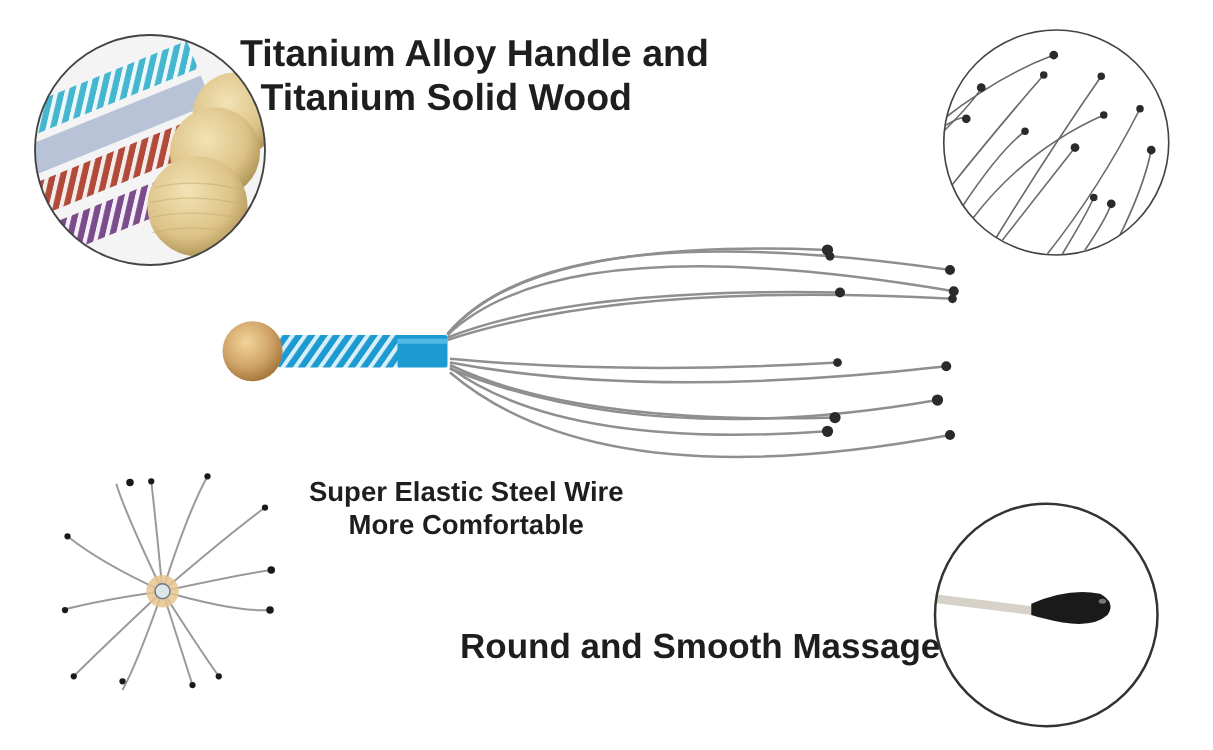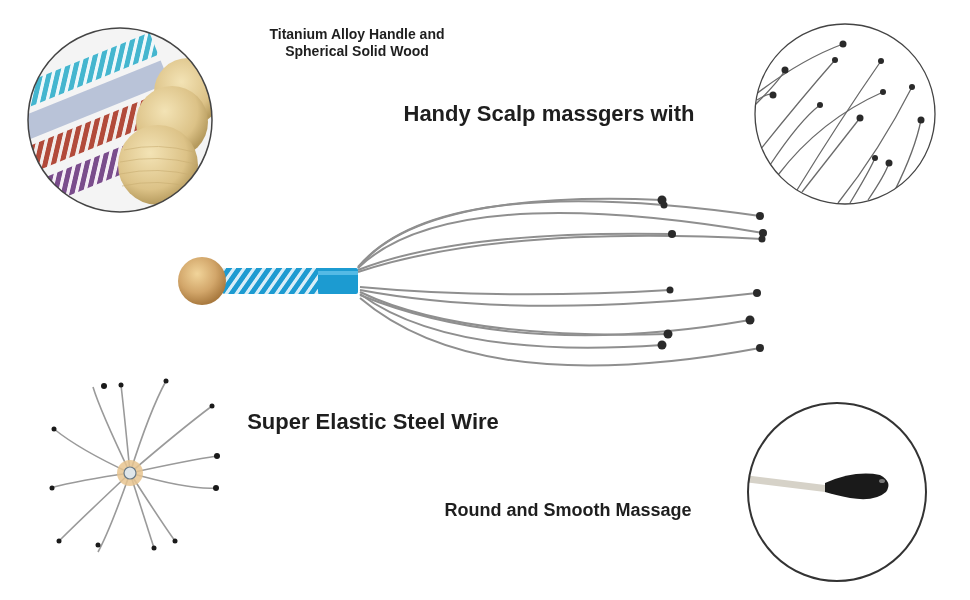--- a/index.html
+++ b/index.html
@@ -1,22 +1,22 @@
 <!DOCTYPE html>
 <html><head>
 <meta charset="utf-8">
 <style>
   html, body { margin: 0; padding: 0; background: #ffffff; }
   body { width: 970px; height: 600px; position: relative; overflow: hidden; font-family: "Liberation Sans", sans-serif; }
   .caption { position: absolute; color: #1e1e1e; font-weight: bold; text-align: center; line-height: 1.18; white-space: nowrap; }
   .caption div { display: block; }
-  .c1 { left: 192px; top: 26px; width: 330px; font-size: 14px; }
+  .c1 { left: 192px; top: 26px; width: 330px; font-size: 30px; }
   .c2 { left: 340px; top: 101px; width: 418px; font-size: 22px; }
-  .c3 { left: 222px; top: 381px; width: 302px; font-size: 22px; margin-top: 28px; }
-  .c4 { left: 390px; top: 500px; width: 356px; font-size: 18px; }
+  .c3 { left: 222px; top: 381px; width: 302px; font-size: 22px; }
+  .c4 { left: 368px; top: 500px; width: 356px; font-size: 28px; }
   svg { position: absolute; left: 0; top: 0; }
 </style>
 </head>
 <body>
 
 <svg width="970" height="600" viewBox="0 0 970 600">
   <defs>
     <radialGradient id="woodGrad" cx="40%" cy="35%" r="65%">
       <stop offset="0%" stop-color="#f1d49a"></stop>
       <stop offset="60%" stop-color="#d2a66a"></stop>
@@ -180,26 +180,26 @@
       <path d="M745 475 L825 485 L825 492 L745 482 Z" fill="#d6d2c8"></path>
       <path d="M825 483 Q855 470 880 475 Q893 482 886 492 Q875 502 850 498 Q835 495 825 492 Z" fill="#1a1a1a"></path>
       <ellipse cx="882" cy="481" rx="3" ry="2" fill="#777"></ellipse>
     </g>
     <circle cx="837" cy="492" r="89" fill="none" stroke="#333" stroke-width="2"></circle>
   </g>
 </svg>
 
 <div class="caption c1">
   <div>Titanium Alloy Handle and</div>
-  <div>Spherical Solid Wood</div>
+  <div>Titanium Solid Wood</div>
 </div>
 
 <div class="caption c2">
-  <div>Handy Scalp massgers with</div>
 </div>
 
 <div class="caption c3">
   <div>Super Elastic Steel Wire</div>
+  <div>More Comfortable</div>
 </div>
 
 <div class="caption c4">
   <div>Round and Smooth Massage</div>
 </div>
 
 </body></html>

